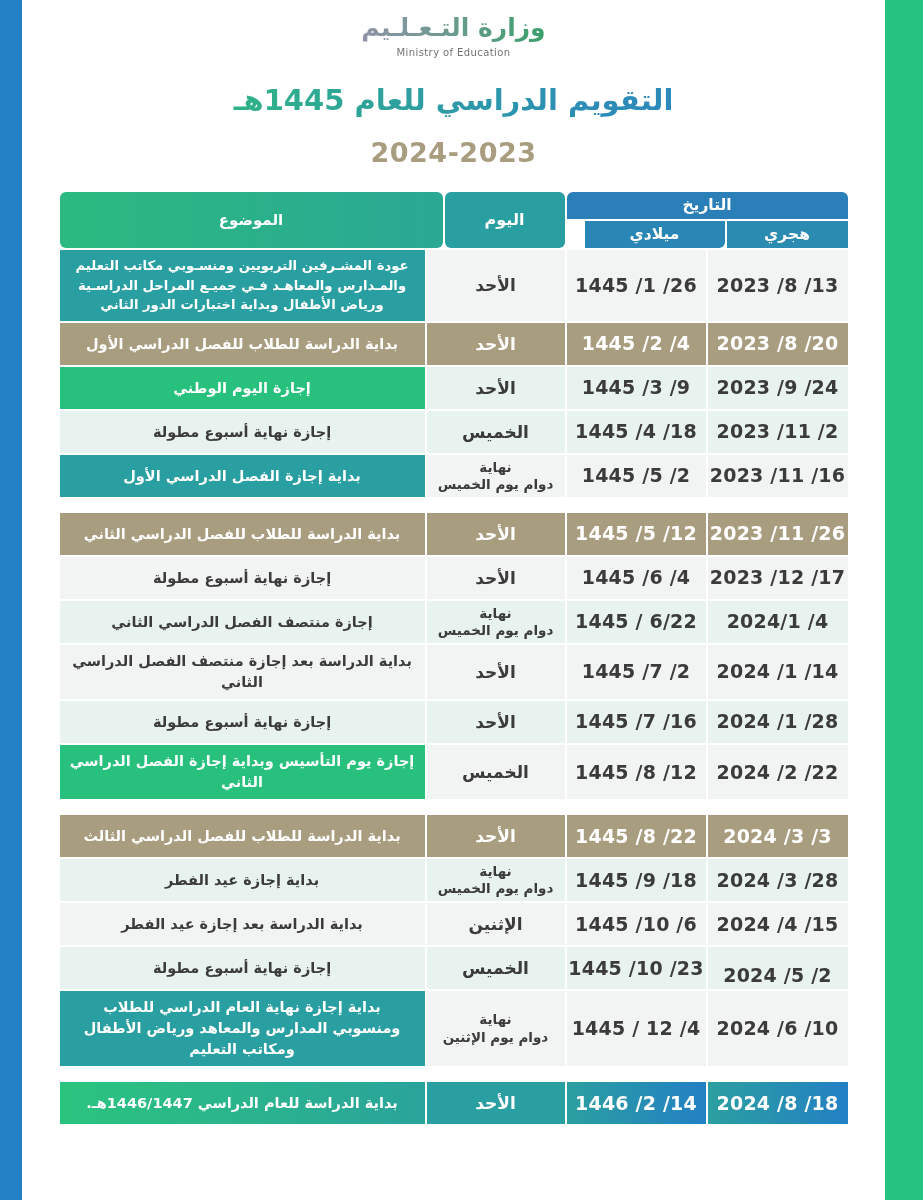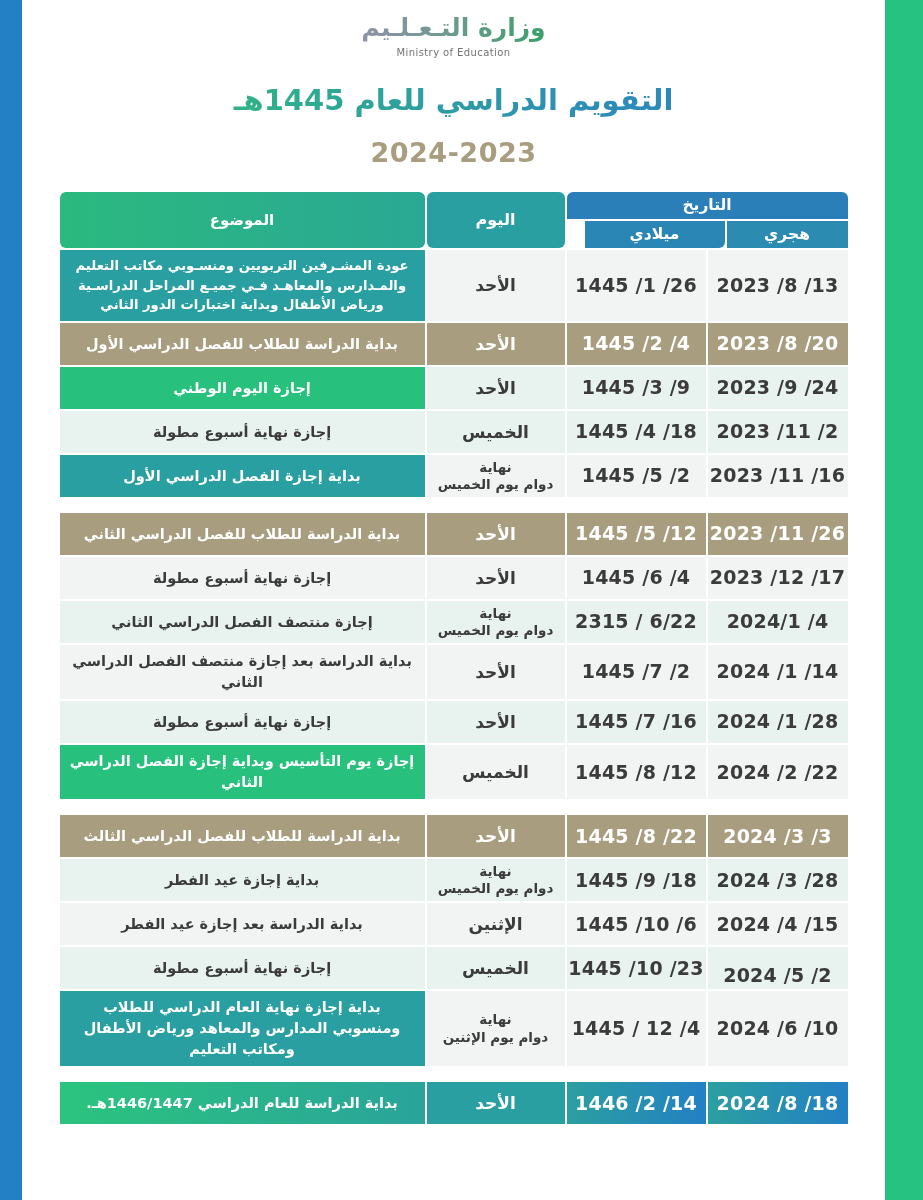--- a/index.html
+++ b/index.html
@@ -71,21 +71,21 @@
     border-radius:6px 6px 0 0;
   }
   .hdr-dates-bot { display:flex; gap:2px; }
   .hdr-dates-bot > div {
     background:#2a86b4; color:#fff; font-size:15.5px; font-weight:bold;
     height:27px; display:flex; align-items:center; justify-content:center;
   }
   .hdr-sub-hij  { width:121px; background:#2c8bb0 !important; }
   .hdr-sub-greg { width:140px; border-radius:0 0 6px 0; }
   .hdr-day {
-    width:138px; background:#2a9fa2; color:#fff; font-size:16px; font-weight:bold;
+    width:120px; background:#2a9fa2; color:#fff; font-size:16px; font-weight:bold;
     display:flex; align-items:center; justify-content:center; border-radius:6px;text-align:center;
   }
   .hdr-topic {
     flex:1; background:linear-gradient(90deg,#2bb97f 0%,#2aa894 100%);
     color:#fff; font-size:15px; font-weight:bold;
     display:flex; align-items:center; justify-content:center; border-radius:6px;
   }
 
   
   .t-mint  { background:#e8f2ee; color:#3b3b3b; }
@@ -233,21 +233,21 @@
           </div>
           <div class="cell c-sub t-grey" style="min-height: 42px;">
             <span class="sub-txt">إجازة نهاية أسبوع مطولة</span>
           </div>
         </div>
         <div class="row">
           <div class="cell c-greg t-mint" style="min-height: 42px;">
             <span class="date-txt">2024/1 /4</span>
           </div>
           <div class="cell c-hij t-mint" style="min-height: 42px;">
-            <span class="date-txt">2315 / 6/22</span>
+            <span class="date-txt">1445 / 6/22</span>
           </div>
           <div class="cell c-day t-mint" style="min-height: 42px;">
             <span class="day-txt two">
               <div>نهاية</div>
               <div>دوام يوم الخميس</div>
             </span>
           </div>
           <div class="cell c-sub t-mint" style="min-height: 42px;">
             <span class="sub-txt">إجازة منتصف الفصل الدراسي الثاني</span>
           </div>

